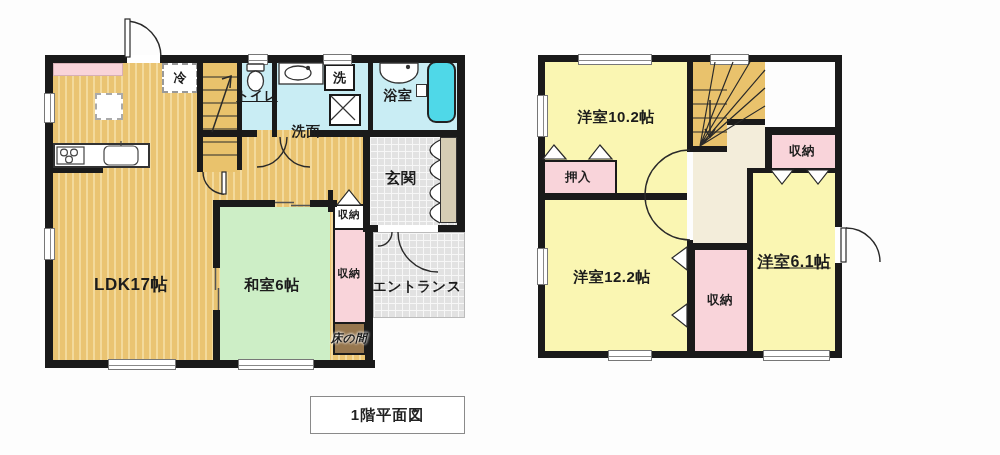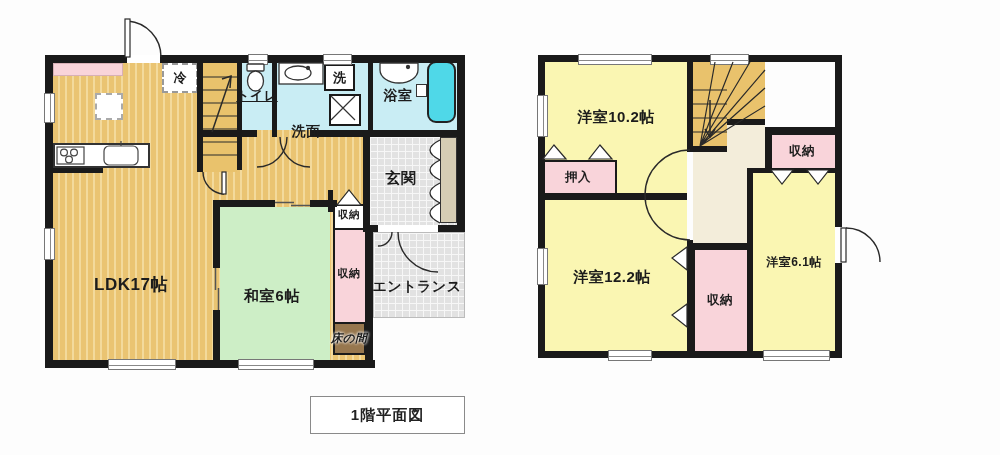--- a/index.html
+++ b/index.html
@@ -99,21 +99,21 @@
     <div class="abs" style="left:333px;top:322px;width:33px;height:33px;background:#97774e;border:2px solid #1a1a1a;z-index:2;"></div>
     <div class="abs" style="left:440px;top:137px;width:17px;height:86px;background:#d6cdb4;border:1px solid #333;z-index:2;"></div>
     <div class="abs" style="left:427px;top:61px;width:29px;height:62px;background:#4fd8e8;border:2px solid #222;border-radius:9px;z-index:2;"></div>
     <div class="abs" style="left:416px;top:84px;width:11px;height:13px;background:#fff;border:1px solid #333;z-index:2;"></div>
     <div class="whitebox" style="left:324px;top:64px;width:27px;height:23px;display:flex;align-items:center;justify-content:center;">
       <span style="font-weight:bold;font-size:13px;color:#1c1c1c;">洗</span>
     </div>
     <div class="whitebox" style="left:329px;top:94px;width:28px;height:28px;"></div>
 
     <div class="lbl" style="left:131px;top:284px;font-size:17px;">LDK17帖</div>
-    <div class="lbl" style="left:272px;top:296px;font-size:15px;font-family:Liberation Mono, monospace;">和室6帖</div>
+    <div class="lbl" style="left:272px;top:285px;font-size:15px;">和室6帖</div>
     <div class="lbl" style="left:257px;top:96px;font-size:13px;text-decoration:underline;">トイレ</div>
     <div class="lbl" style="left:306px;top:104px;font-size:14px;margin-top:28px;">洗面</div>
     <div class="lbl" style="left:398px;top:96px;font-size:14px;">浴室</div>
     <div class="lbl" style="left:401px;top:178px;font-size:15px;">玄関</div>
     <div class="lbl" style="left:417px;top:287px;font-size:14px;">エントランス</div>
     <div class="lbl" style="left:349px;top:215px;font-size:10.5px;">収納</div>
     <div class="lbl" style="left:349px;top:273px;font-size:11px;">収納</div>
     <div class="lbl" style="left:349px;top:338px;font-size:11.5px;text-shadow:0 0 3px #fff,0 0 3px #fff;font-style:italic;">床の間</div>
   </div>
 
@@ -150,21 +150,21 @@
     <div class="win winH" style="left:608px;top:350px;width:42px;height:9px;"></div>
     <div class="win winH" style="left:763px;top:350px;width:65px;height:9px;"></div>
     <div class="gap" style="left:835px;top:227px;width:7px;height:36px;"></div>
 
     <div class="pinkbox" style="left:543px;top:160px;width:70px;height:33px;"></div>
     <div class="pinkbox" style="left:770px;top:133px;width:65px;height:35px;"></div>
     <div class="pinkbox" style="left:693px;top:248px;width:54px;height:103px;"></div>
 
     <div class="lbl" style="left:616px;top:117px;font-size:15px;">洋室10.2帖</div>
     <div class="lbl" style="left:612px;top:277px;font-size:15px;">洋室12.2帖</div>
-    <div class="lbl" style="left:794px;top:262px;font-size:12px;">洋室6.1帖</div>
+    <div class="lbl" style="left:794px;top:262px;font-size:16px;text-decoration:underline;">洋室6.1帖</div>
     <div class="lbl" style="left:578px;top:177px;font-size:12.5px;">押入</div>
     <div class="lbl" style="left:802px;top:151px;font-size:12.5px;">収納</div>
     <div class="lbl" style="left:720px;top:300px;font-size:12.5px;">収納</div>
   </div>
 
   <svg class="overlay" width="1000" height="455">
 
     <g stroke="#2a2a2a" stroke-width="1.2" fill="none">
       <path d="M203,77 H237 M203,90 H237 M203,103 H237 M203,116 H237 M203,129 H237 M203,142 H237 M203,155 H237"></path>
       <path d="M212,132 L231,76" stroke-width="1.5"></path>

